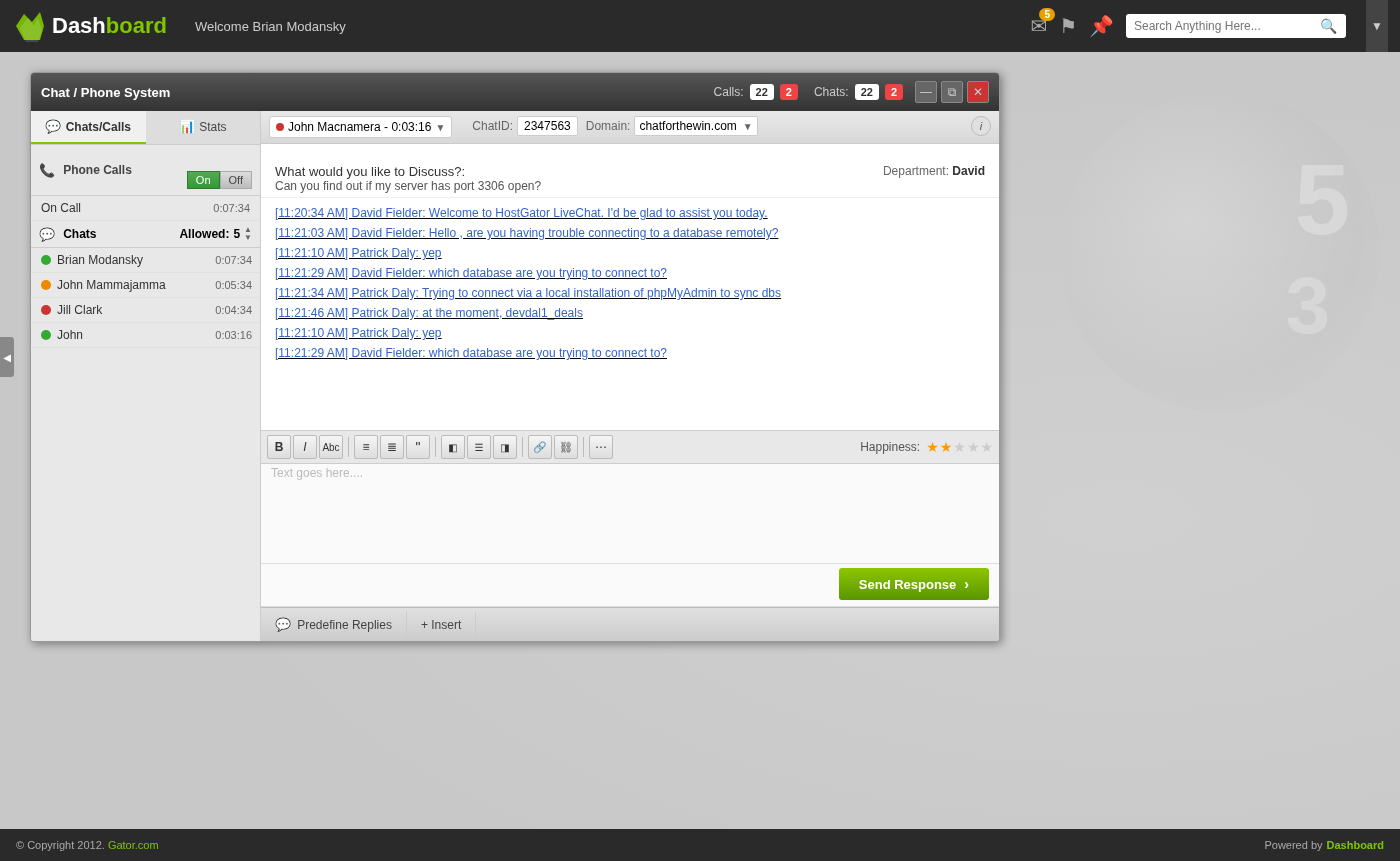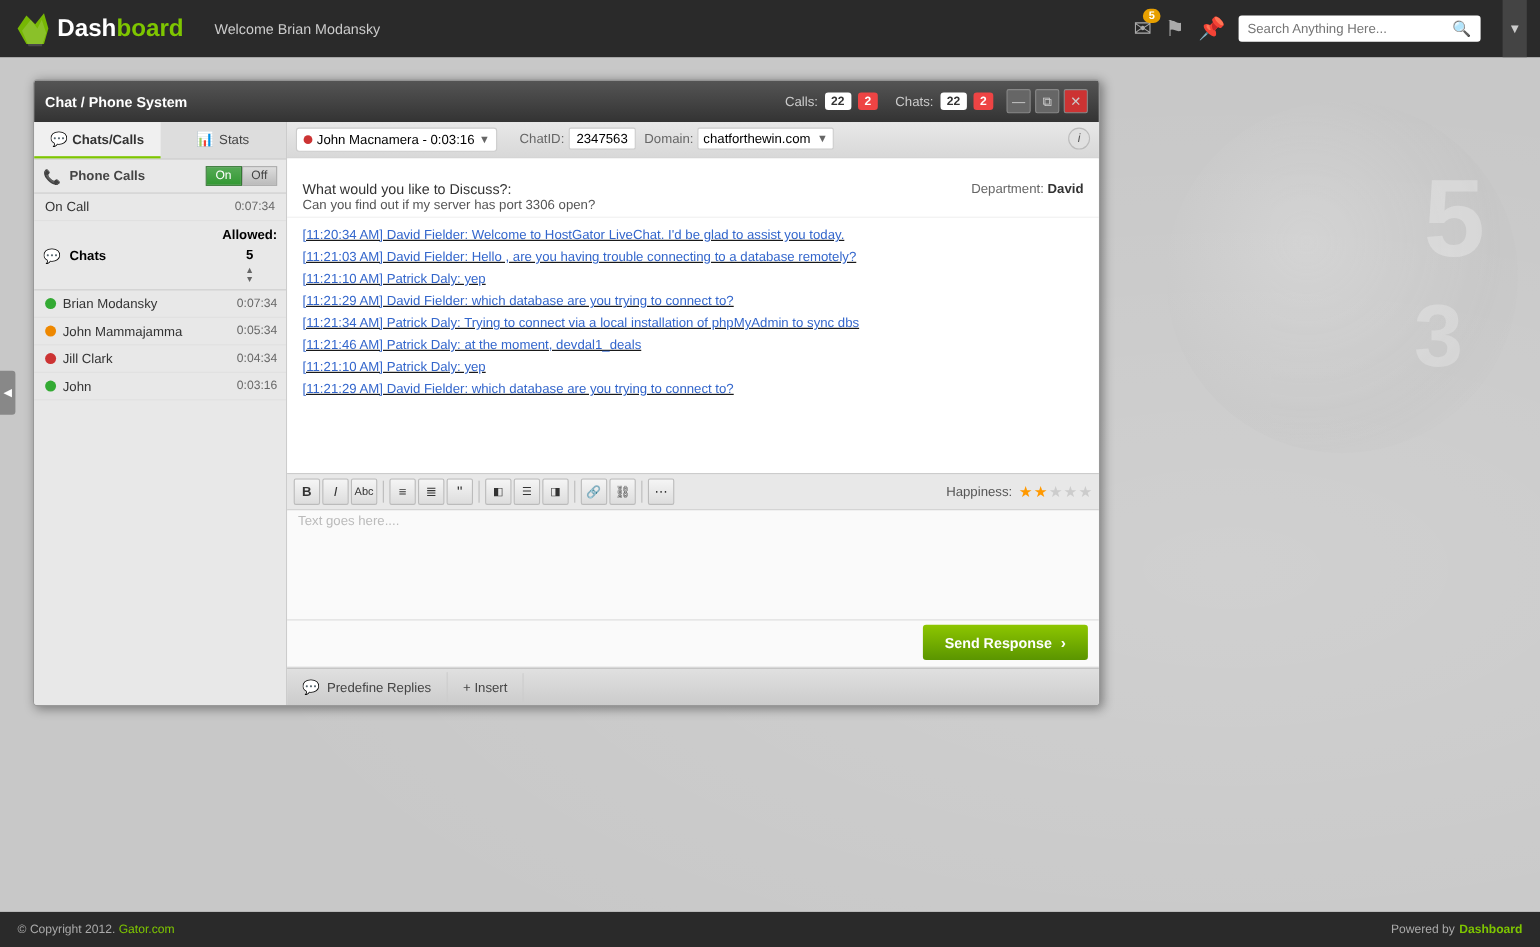--- a/index.html
+++ b/index.html
@@ -255,20 +255,21 @@
     .sidebar-section-label {
       font-weight: bold;
       color: #444;
       display: flex;
       align-items: center;
       gap: 4px;
     }
     .toggle-group {
       display: flex;
       margin-left: auto;
+      margin-top: 20px;
     }
     .toggle-btn {
       padding: 2px 8px;
       font-size: 11px;
       cursor: pointer;
       border: 1px solid #aaa;
     }
     .toggle-btn.on {
       background: linear-gradient(to bottom, #5a5, #393);
       color: #fff;
@@ -297,21 +298,20 @@
       gap: 8px;
       border-bottom: 1px solid #ccc;
       font-size: 12px;
       font-weight: bold;
     }
     .allowed-control {
       display: flex;
       align-items: center;
       gap: 4px;
       margin-left: auto;
-      flex-direction: column;
     }
     .spinner {
       display: flex;
       flex-direction: column;
     }
     .spin-btn {
       font-size: 8px;
       line-height: 1;
       cursor: pointer;
       color: #666;

